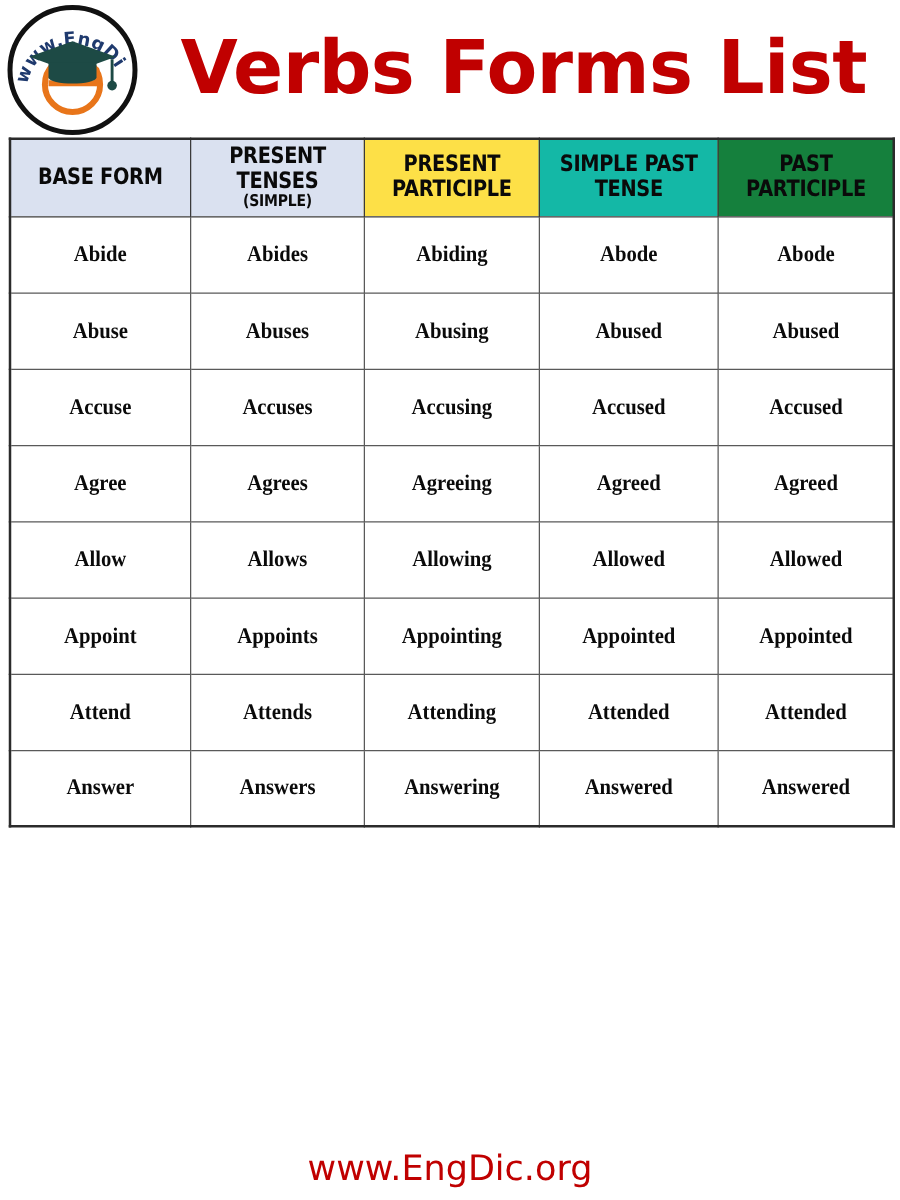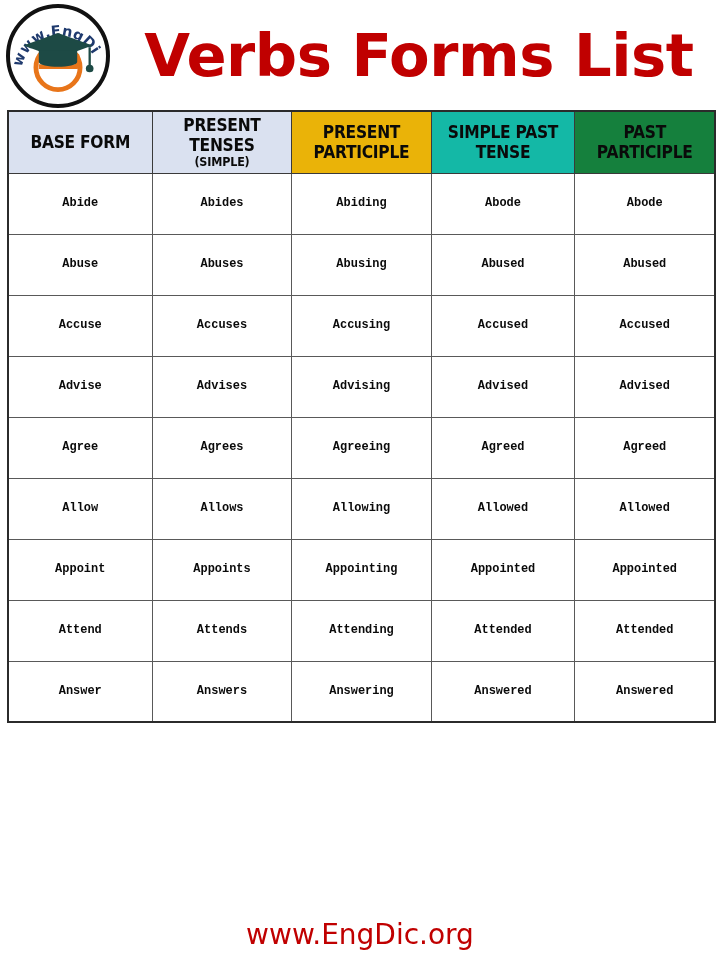--- a/index.html
+++ b/index.html
@@ -103,23 +103,23 @@
     letter-spacing: -0.2px;
   }
 
   tbody td {
     border: 1px solid #595959;
     height: 61px;
     padding: 2px 3px;
     vertical-align: middle;
     text-align: center;
     background: #ffffff;
-    font-family: Liberation Mono, monospace;
+    font-family: Liberation Serif, serif;
     font-weight: 600;
-    font-size: 13px;
+    font-size: 18px;
     line-height: 1.1;
     color: #0a0a0a;
     box-sizing: border-box;
     white-space: nowrap;
   }
   tbody td .cell-inner {
     display: block;
     transform: scaleX(0.92);
     transform-origin: center;
   }
@@ -181,21 +181,21 @@
     </colgroup>
     <thead>
       <tr>
         <th style="background: rgb(218, 225, 240);">
           <span class="hdr-inner">BASE FORM</span>
         </th>
         <th style="background: rgb(218, 225, 240); margin-top: 32px;">
           <span class="hdr-inner">PRESENT TENSES</span>
           <span class="hdr-inner hdr-small">(SIMPLE)</span>
         </th>
-        <th style="background: #eab308;">
+        <th style="background: #fde047;">
           <span class="hdr-inner">PRESENT PARTICIPLE</span>
         </th>
         <th style="background: #14b8a6;">
           <span class="hdr-inner">SIMPLE PAST TENSE</span>
         </th>
         <th style="background: #15803d;">
           <span class="hdr-inner">PAST PARTICIPLE</span>
         </th>
       </tr>
     </thead>
@@ -246,37 +246,20 @@
           </td>
           <td>
             <span class="cell-inner">Accused</span>
           </td>
           <td>
             <span class="cell-inner">Accused</span>
           </td>
         </tr>
         <tr>
           <td>
-            <span class="cell-inner">Advise</span>
-          </td>
-          <td>
-            <span class="cell-inner">Advises</span>
-          </td>
-          <td>
-            <span class="cell-inner">Advising</span>
-          </td>
-          <td>
-            <span class="cell-inner">Advised</span>
-          </td>
-          <td>
-            <span class="cell-inner">Advised</span>
-          </td>
-        </tr>
-        <tr>
-          <td>
             <span class="cell-inner">Agree</span>
           </td>
           <td>
             <span class="cell-inner">Agrees</span>
           </td>
           <td>
             <span class="cell-inner">Agreeing</span>
           </td>
           <td>
             <span class="cell-inner">Agreed</span>

